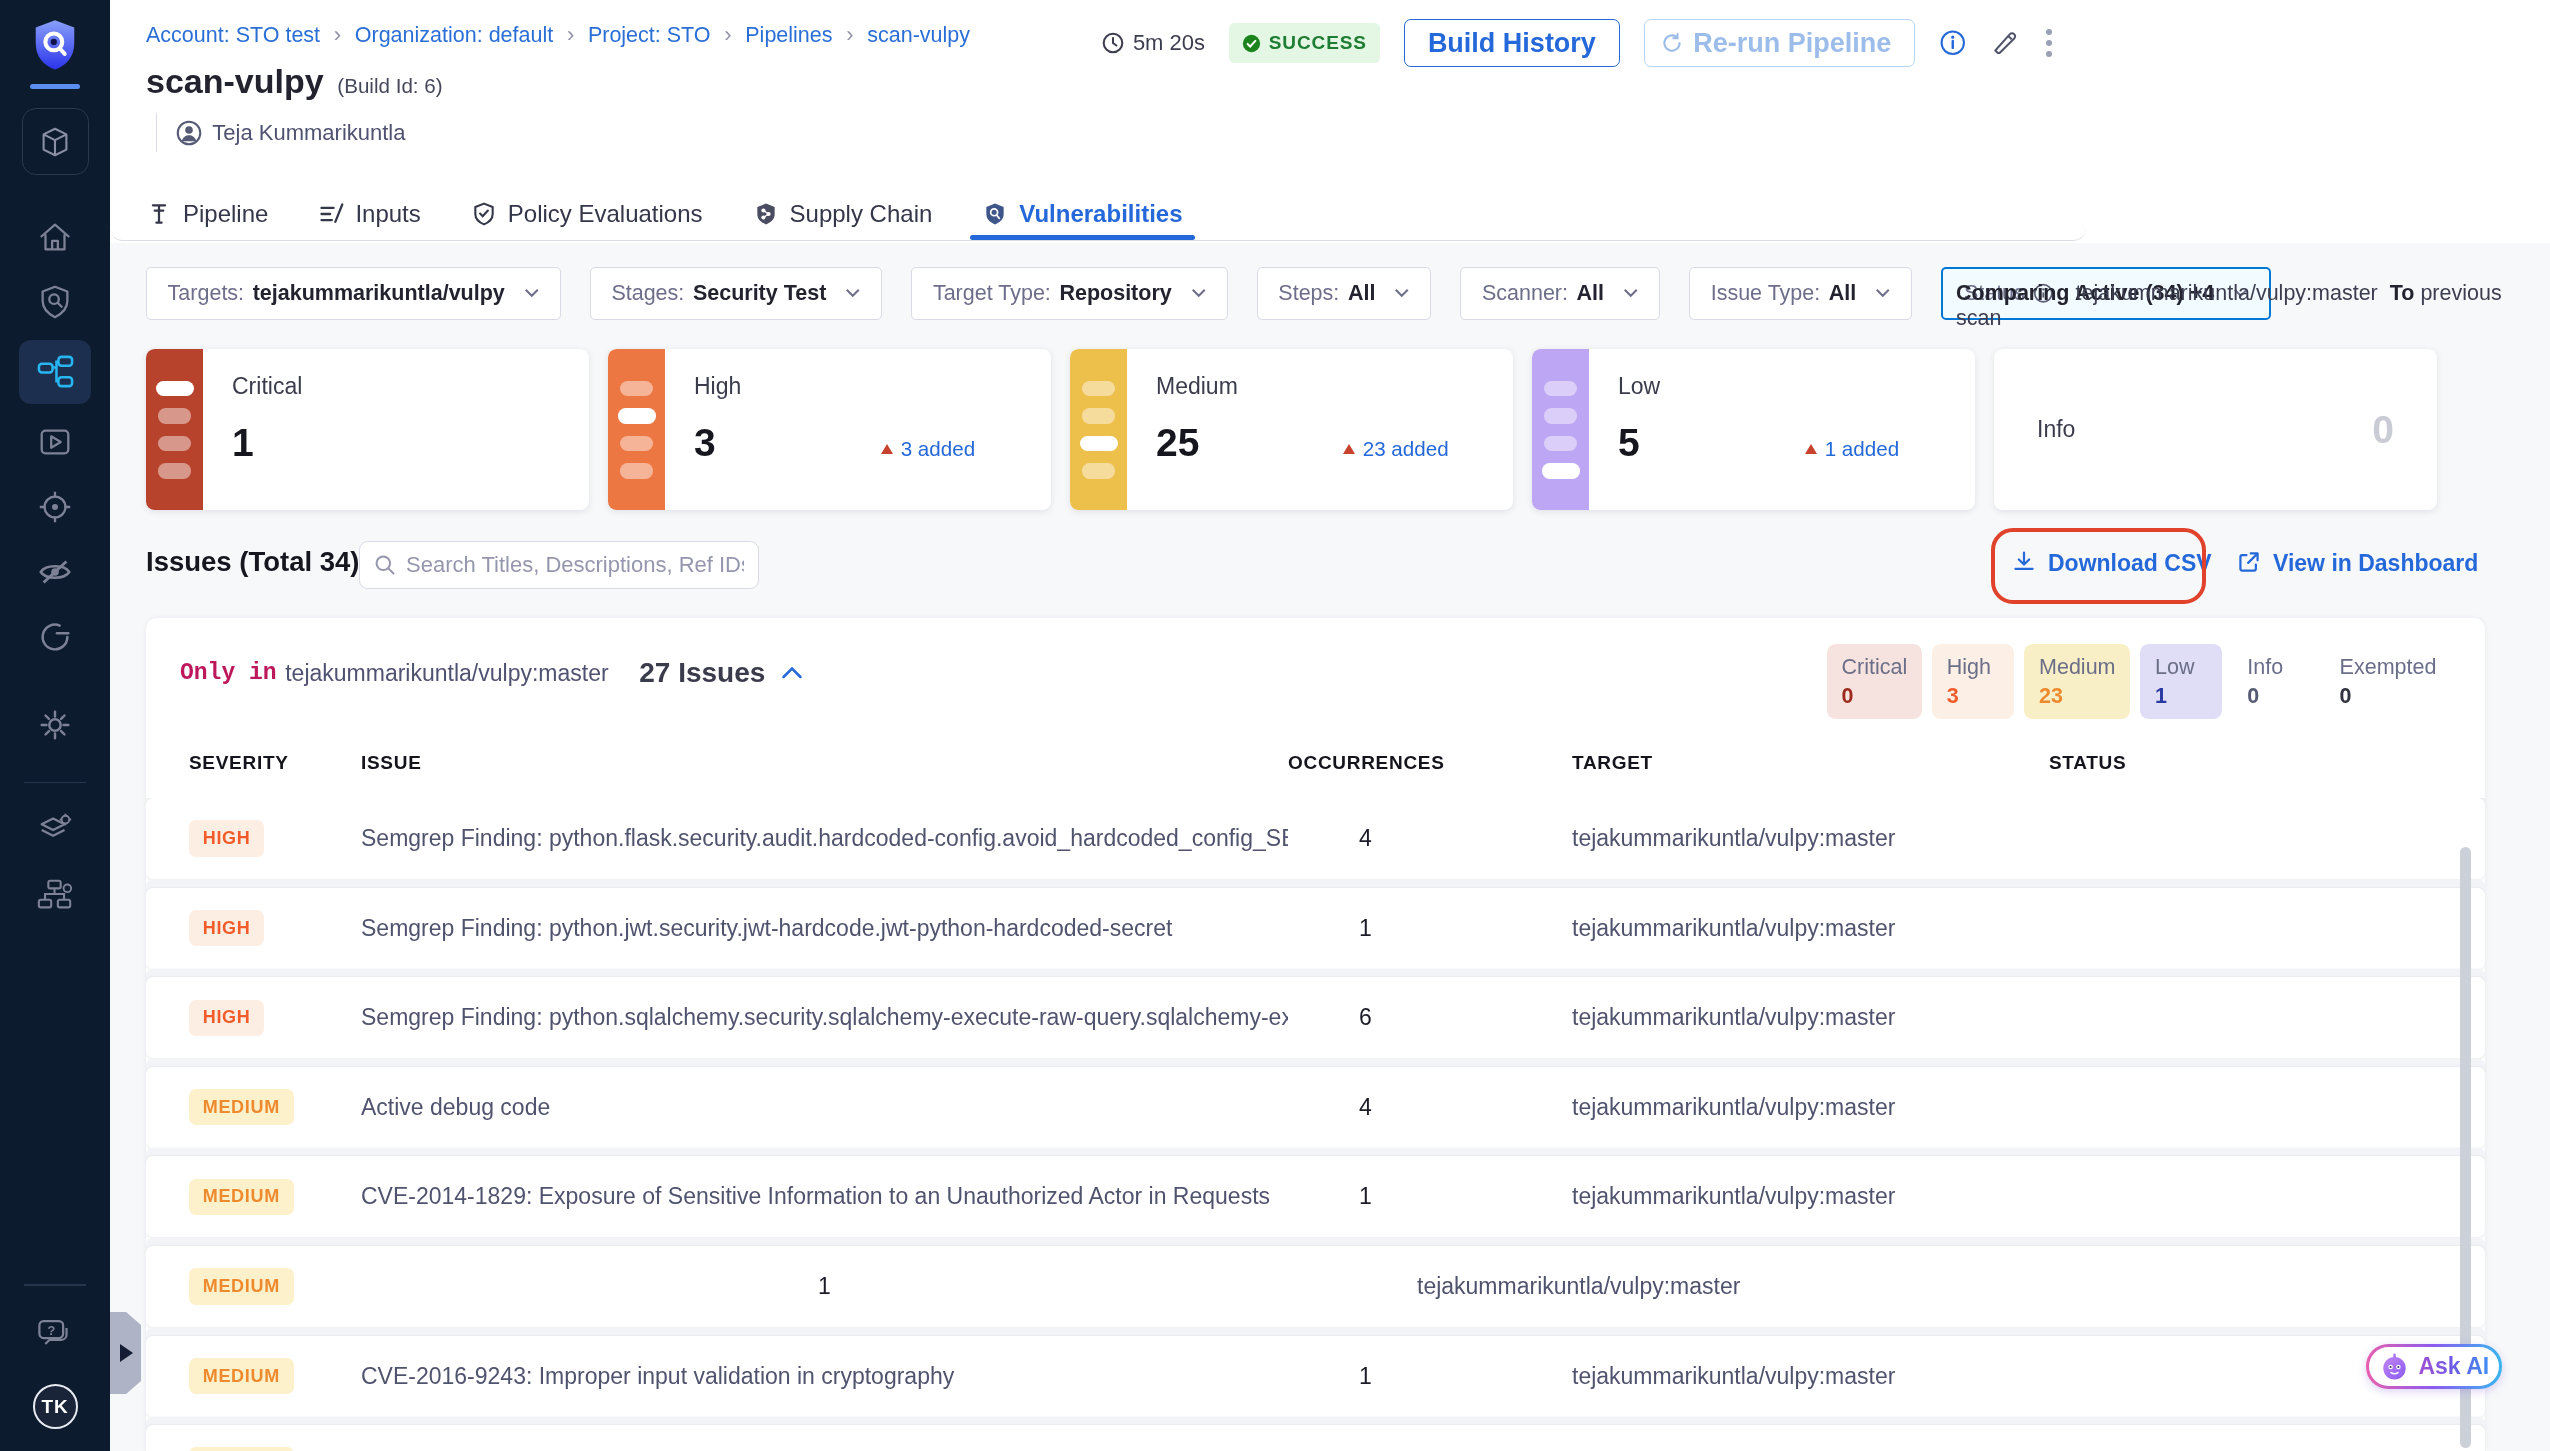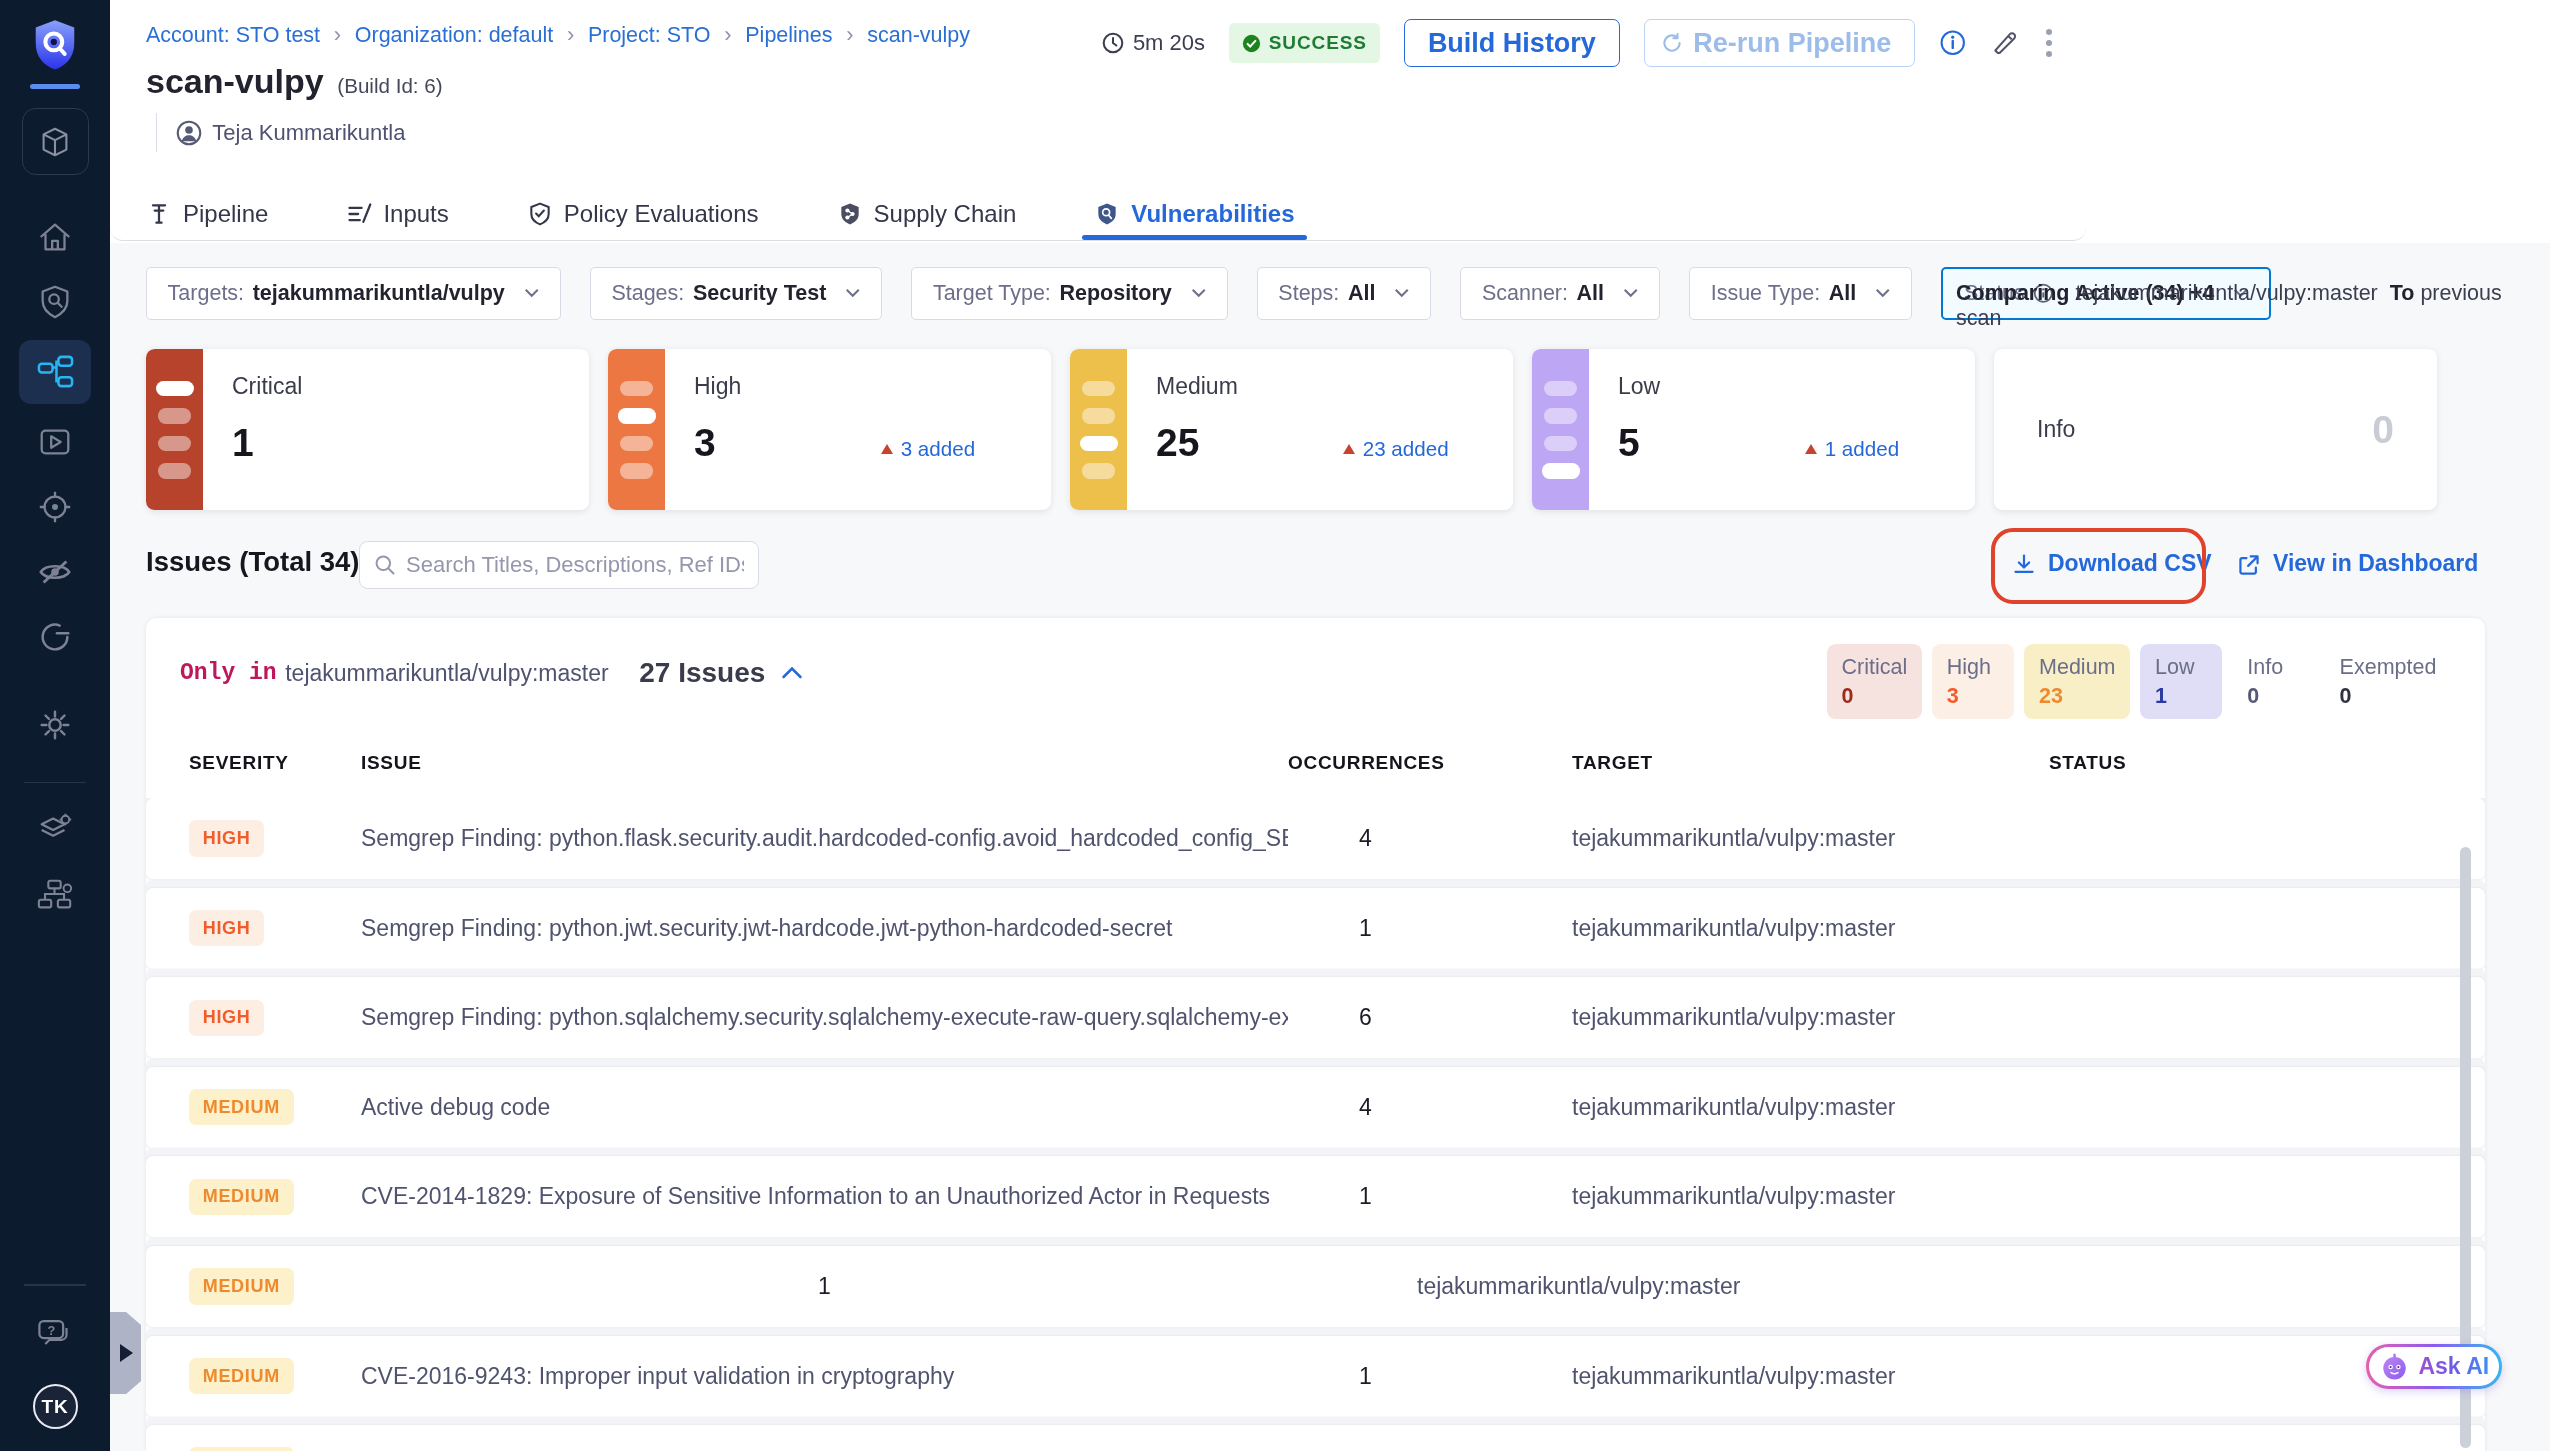--- a/index.html
+++ b/index.html
@@ -35,21 +35,21 @@
   .author-row { position:absolute; left:46px; top:113px; height:39px; border-left:1.7px solid #dcdee6; padding-left:19px; display:flex; align-items:center; gap:10.3px; color:#4f5270; font-size:22px; }
 
   .header-right { position:absolute; right:31px; top:19px; display:flex; align-items:center; gap:24px; }
   .duration { display:flex; align-items:center; gap:8.6px; font-size:22px; color:#3c3e50; }
   .badge-success { display:flex; align-items:center; gap:7.7px; background:#e4f7e5; border-radius:5.2px; padding:8.6px 13px; font-size:19px; font-weight:bold; letter-spacing:0.9px; color:#1e7d32; }
   .btn-outline { height:48px; padding:0 23px; border:1.7px solid #2468d9; border-radius:6.9px; background:#fff; color:#2468d9; font-size:27px; font-weight:600; font-family:inherit; display:flex; align-items:center; gap:10.3px; cursor:pointer; }
   .btn-outline.disabled { border-color:#b9d4f3; color:#9cbce9;padding-left:16px; }
   .kebab { display:flex; flex-direction:column; gap:5.2px; padding:3.4px; cursor:pointer; }
   .kebab i { width:6px; height:6px; border-radius:50%; background:#9aa0b4; }
 
-  .tabs { position:absolute; left:36px; bottom:0; display:flex; gap:78px; height:53px; }
+  .tabs { position:absolute; left:36px; bottom:0; display:flex; gap:50px; height:53px; }
   .tab { display:flex; align-items:center; gap:11px; font-size:24px; color:#34364a; position:relative; cursor:pointer; }
   .tab.active { color:#2468d9; font-weight:600; }
   .tab.active::after { content:""; position:absolute; left:-12px; right:-12px; bottom:0; height:5.2px; border-radius:2.6px; background:#2468d9; }
 
   
   .content { position:absolute; left:110px; top:243px; width:2440px; height:1208px; background:#f7f8fa; overflow:hidden; }
 
   
   .filters { position:absolute; left:36px; top:24px; display:flex; gap:29px; }
   .pill { height:53px; background:#fff; border:1.7px solid #d9dae5; border-radius:5px; display:flex; align-items:center; gap:8.6px; padding:0 20.6px; font-size:21.5px; cursor:pointer; }
@@ -76,21 +76,21 @@
   .tri-up { width:0; height:0; border-left:6.9px solid transparent; border-right:6.9px solid transparent; border-bottom:10.3px solid #c7432f; }
   .info-card { display:flex; align-items:center; justify-content:space-between; padding:0 43px; }
   .info-zero { font-size:39px; font-weight:bold; color:#c9ccd4; }
   .info-label { font-size:23px; color:#3a3c4c; }
 
   
   .issues-title { position:absolute; left:36px; top:303px; font-size:27.5px; font-weight:bold; color:#16161e; }
   .search-box { position:absolute; left:249px; top:298px; width:400px; height:48px; background:#fff; border:1.7px solid #d9dae5; border-radius:8.6px; display:flex; align-items:center; padding:0 13.7px; gap:10.3px; }
   .search-box input { border:none; outline:none; flex:1; font-size:22px; font-family:inherit; color:#3a3c4c; background:transparent; }
   .search-box input::placeholder { color:#9497ad; }
-  .link-btn { position:absolute; top:307px; display:flex; align-items:flex-end; gap:12px; color:#2468d9; font-size:23px; font-weight:600; cursor:pointer; }
+  .link-btn { position:absolute; top:307px; display:flex; align-items:flex-start; gap:12px; color:#2468d9; font-size:23px; font-weight:600; cursor:pointer; }
   .btn-download { left:1902px; }
   .btn-view { left:2127px; }
   .annotation { position:absolute; left:1881px; top:285px; width:215px; height:76px; border:4.3px solid #e1422c; border-radius:22px; z-index:25; pointer-events:none; }
 
   
   .panel { position:absolute; left:36px; top:375px; width:2339px; height:833px; background:#fff; border-radius:10.3px 10.3px 0 0; box-shadow:0 0.9px 4.3px rgba(40,41,61,.08); }
   .only-row { position:absolute; left:34px; top:39px; display:flex; align-items:center; gap:8.6px; }
   .only-label { font-size:23px; font-weight:bold; color:#be185d;font-family:Liberation Mono, monospace; }
   .only-target { font-size:23px; color:#4f5270; }
   .only-count { font-size:28px; font-weight:bold; color:#3a3c4c; margin-left:22px; }

